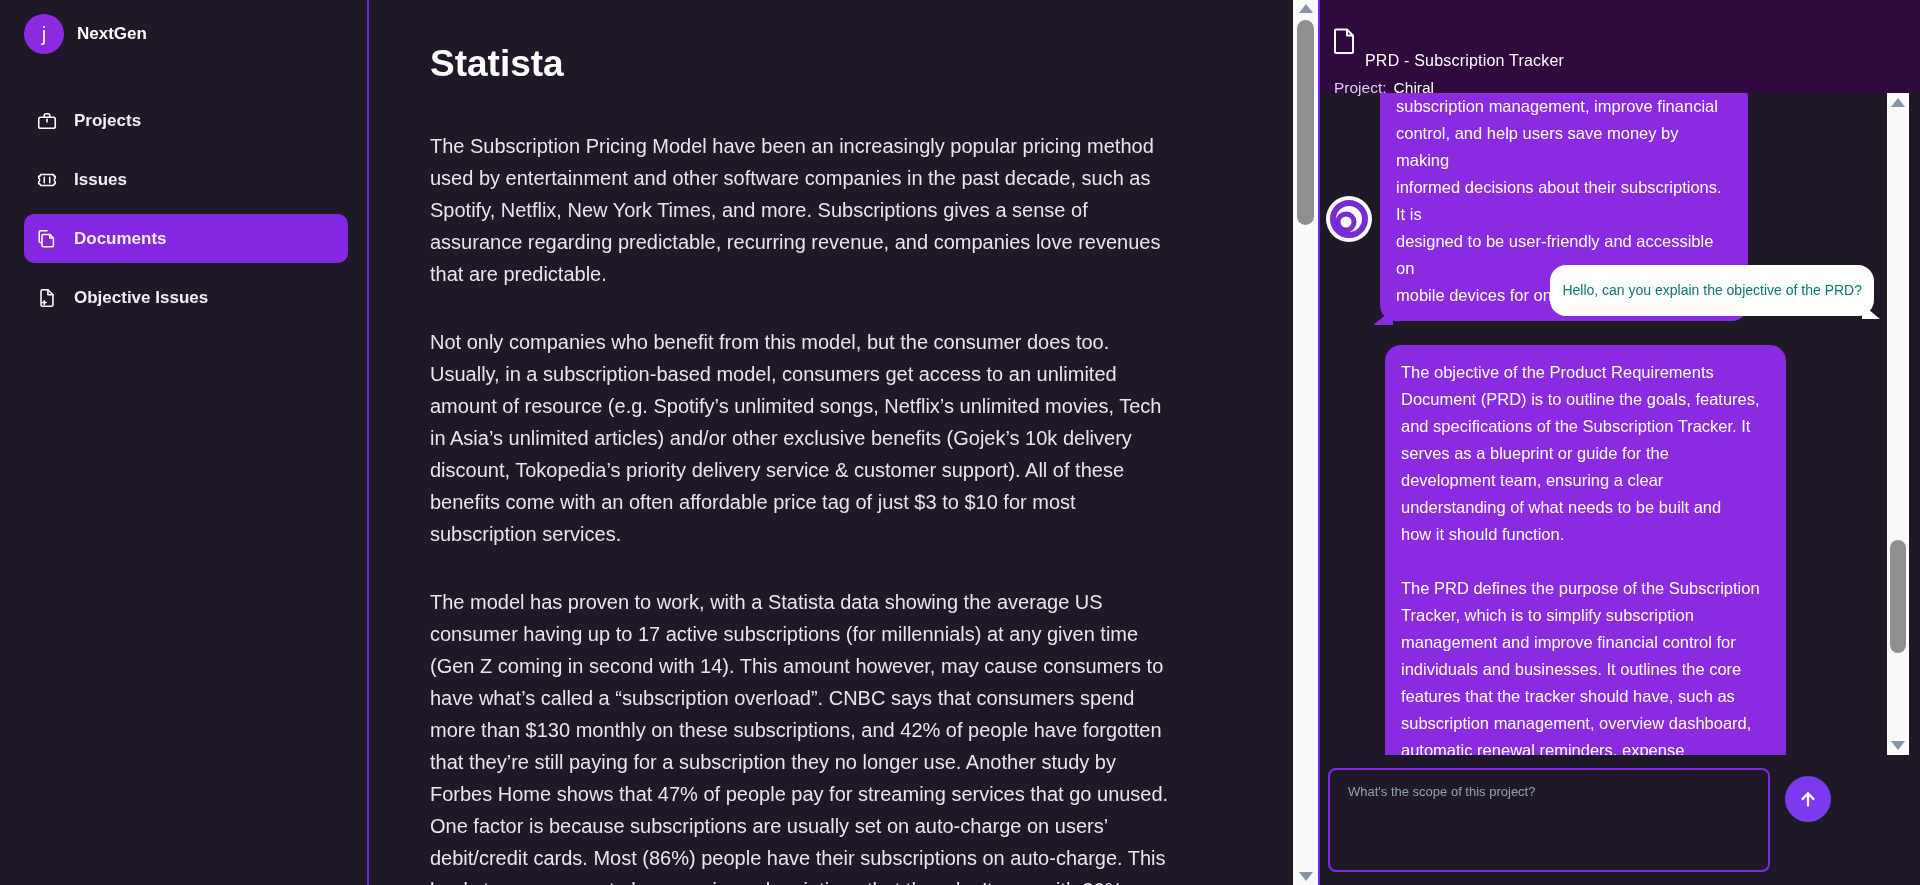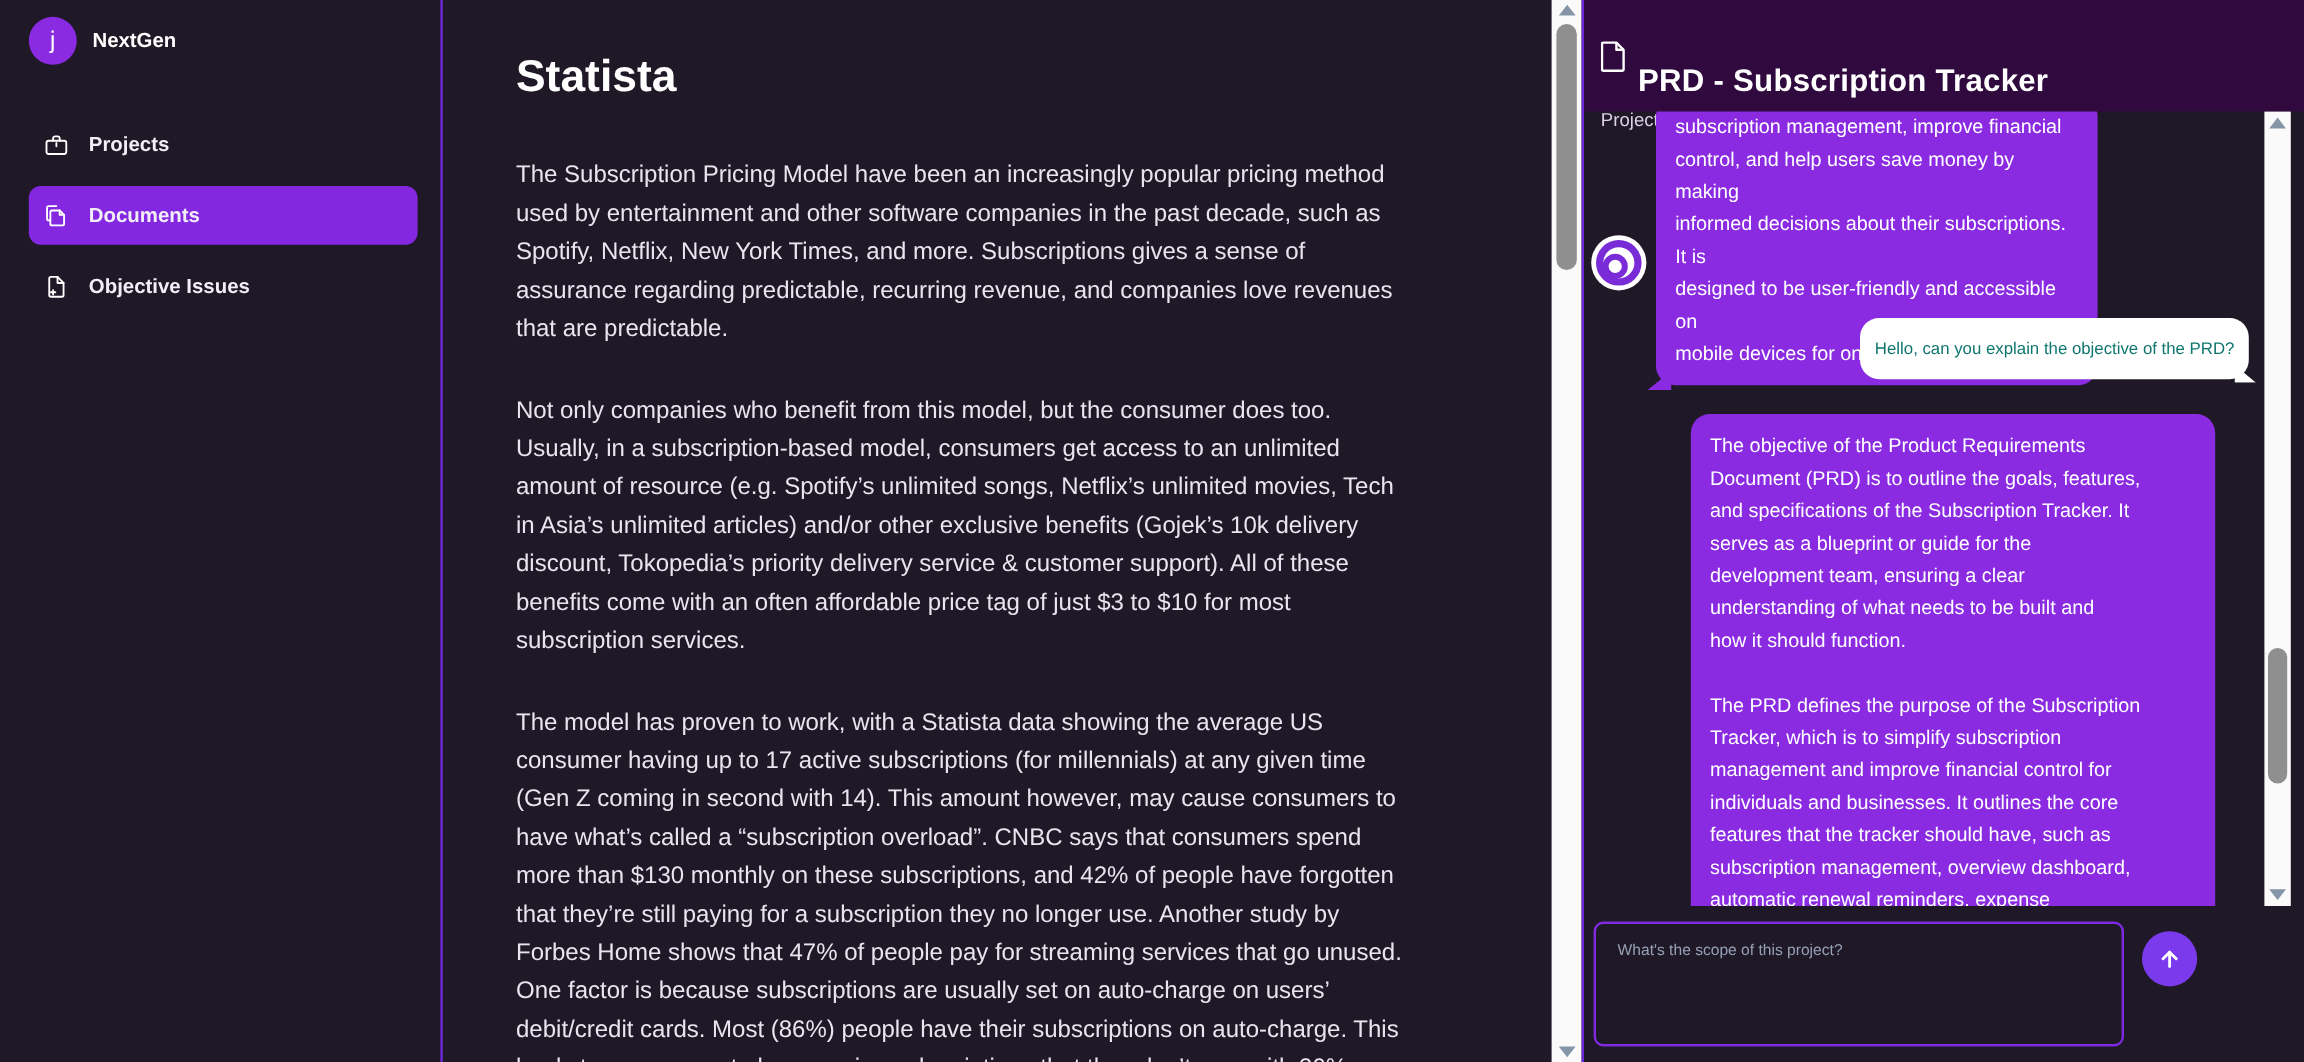--- a/index.html
+++ b/index.html
@@ -46,40 +46,40 @@
   .scroll-mid .thumb { left:4px; top:20px; width:17px; height:205px; }
   .scroll-chat { left:1887px; top:93px; width:22px; height:662px; }
   .scroll-chat .thumb { left:3px; top:447px; width:16px; height:113px; }
   
   .chat { position:absolute; left:1318px; top:0; width:602px; height:885px; box-sizing:border-box;
     border-left:2px solid var(--separator,#6d28d9); }
   .chat-header { position:absolute; left:0; top:0; width:100%; height:93px;
     box-sizing:border-box; background:var(--panel-header-bg,#30093f); padding:11px 0 0 14px; }
   .chat-title-row { display:flex; align-items:center; gap:10px; }
   .chat-title-row svg { width:21px; height:26px; stroke:#fff; fill:none; stroke-width:2; stroke-linejoin:round; }
-  .chat-title { color:#fff; font-size:26px; font-weight:700; letter-spacing:.2px;margin-top:41px; }
+  .chat-title { color:#fff; font-size:16px; font-weight:400; letter-spacing:.2px;margin-top:41px; }
   .chat-project { margin-top:9px; font-size:15.5px; color:#ddd0ea; }
   .chat-project .pname { color:#ffffff; margin-left:7px; }
   .chat-body { position:absolute; left:0; top:93px; width:586px; height:662px; overflow:hidden; }
   .bubble { box-sizing:border-box; font-size:16.5px; line-height:27px; }
   .bubble-ai { background:var(--accent,#8a2be2); color:#fff; border-radius:16px; }
   .msg1 { position:absolute; top:-12px; left:60px; width:368px; padding:12px 16px; white-space:pre-line; }
   .msg1 .tail {
     position:absolute; left:-7px; bottom:-4px; width:20px; height:16px;
     background:var(--accent,#8a2be2); clip-path:polygon(0 100%, 100% 0, 100% 100%);
   }
   .assistant-avatar { position:absolute; left:6px; top:103px; width:46px; height:46px;
     border-radius:50%; background:#fff; display:flex; align-items:center; justify-content:center; }
   .msg-user { position:absolute; top:172px; right:32px; max-width:450px; background:var(--user-bubble-bg,#fff);
     color:#0f766e; border-radius:16px; padding:12px 12px; font-size:14px; line-height:27px; }
   .msg-user .tail {
     position:absolute; right:-6px; bottom:-3px; width:18px; height:15px;
     background:var(--user-bubble-bg,#fff); clip-path:polygon(0 0, 100% 100%, 0 100%);
   }
-  .msg2 { position:absolute; top:252px; left:65px; width:437px; padding:14px 16px;margin-left:24px; }
+  .msg2 { position:absolute; top:252px; left:65px; width:401px; padding:14px 16px; }
   .msg2 p { margin:0 0 27px; white-space:pre-line; }
   .msg2 p:last-child { margin-bottom:0; }
   .chat-inputrow { position:absolute; left:0; top:755px; width:602px; height:130px; }
   .chat-textarea {
     position:absolute; left:8px; top:13px; width:442px; height:104px; box-sizing:border-box;
     background:transparent; border:2px solid #7d2ae0; border-radius:8px;
     color:#e9e5ef; font-family:"Liberation Sans",sans-serif; font-size:13px;
     padding:14px 18px; resize:none; outline:none;
   }
   .chat-textarea::placeholder { color:var(--placeholder,#96a0b4); }
@@ -103,20 +103,29 @@
     <div class="nav">
       <div class="nav-item">
         <span class="nav-icon">
           <svg viewBox="0 0 24 24">
               <rect x="3" y="8" width="18" height="12" rx="2"></rect>
               <path d="M9 8V6a2 2 0 0 1 2-2h2a2 2 0 0 1 2 2v2"></path>
               <path d="M12 10v3"></path>
             </svg>
         </span>
         <span>Projects</span>
+      </div>
+      <div class="nav-item">
+        <span class="nav-icon">
+          <svg viewBox="0 0 24 24">
+              <path d="M3 8a2 2 0 0 0 2-2h14a2 2 0 0 0 2 2v2a2.5 2.5 0 0 0 0 4v2a2 2 0 0 0-2 2H5a2 2 0 0 0-2-2v-2a2.5 2.5 0 0 0 0-4z"></path>
+              <path d="M9 9v6M15 9v6"></path>
+            </svg>
+        </span>
+        <span>Issues</span>
       </div>
       <div class="nav-item active">
         <span class="nav-icon">
           <svg viewBox="0 0 24 24">
               <path d="M8 7h7l4 4v8a1.5 1.5 0 0 1-1.5 1.5H8A1.5 1.5 0 0 1 6.5 19V8.5A1.5 1.5 0 0 1 8 7z"></path>
               <path d="M15 7v4h4"></path>
               <path d="M6.5 16H5a1.5 1.5 0 0 1-1.5-1.5V4.5A1.5 1.5 0 0 1 5 3h7"></path>
             </svg>
         </span>
         <span>Documents</span>

